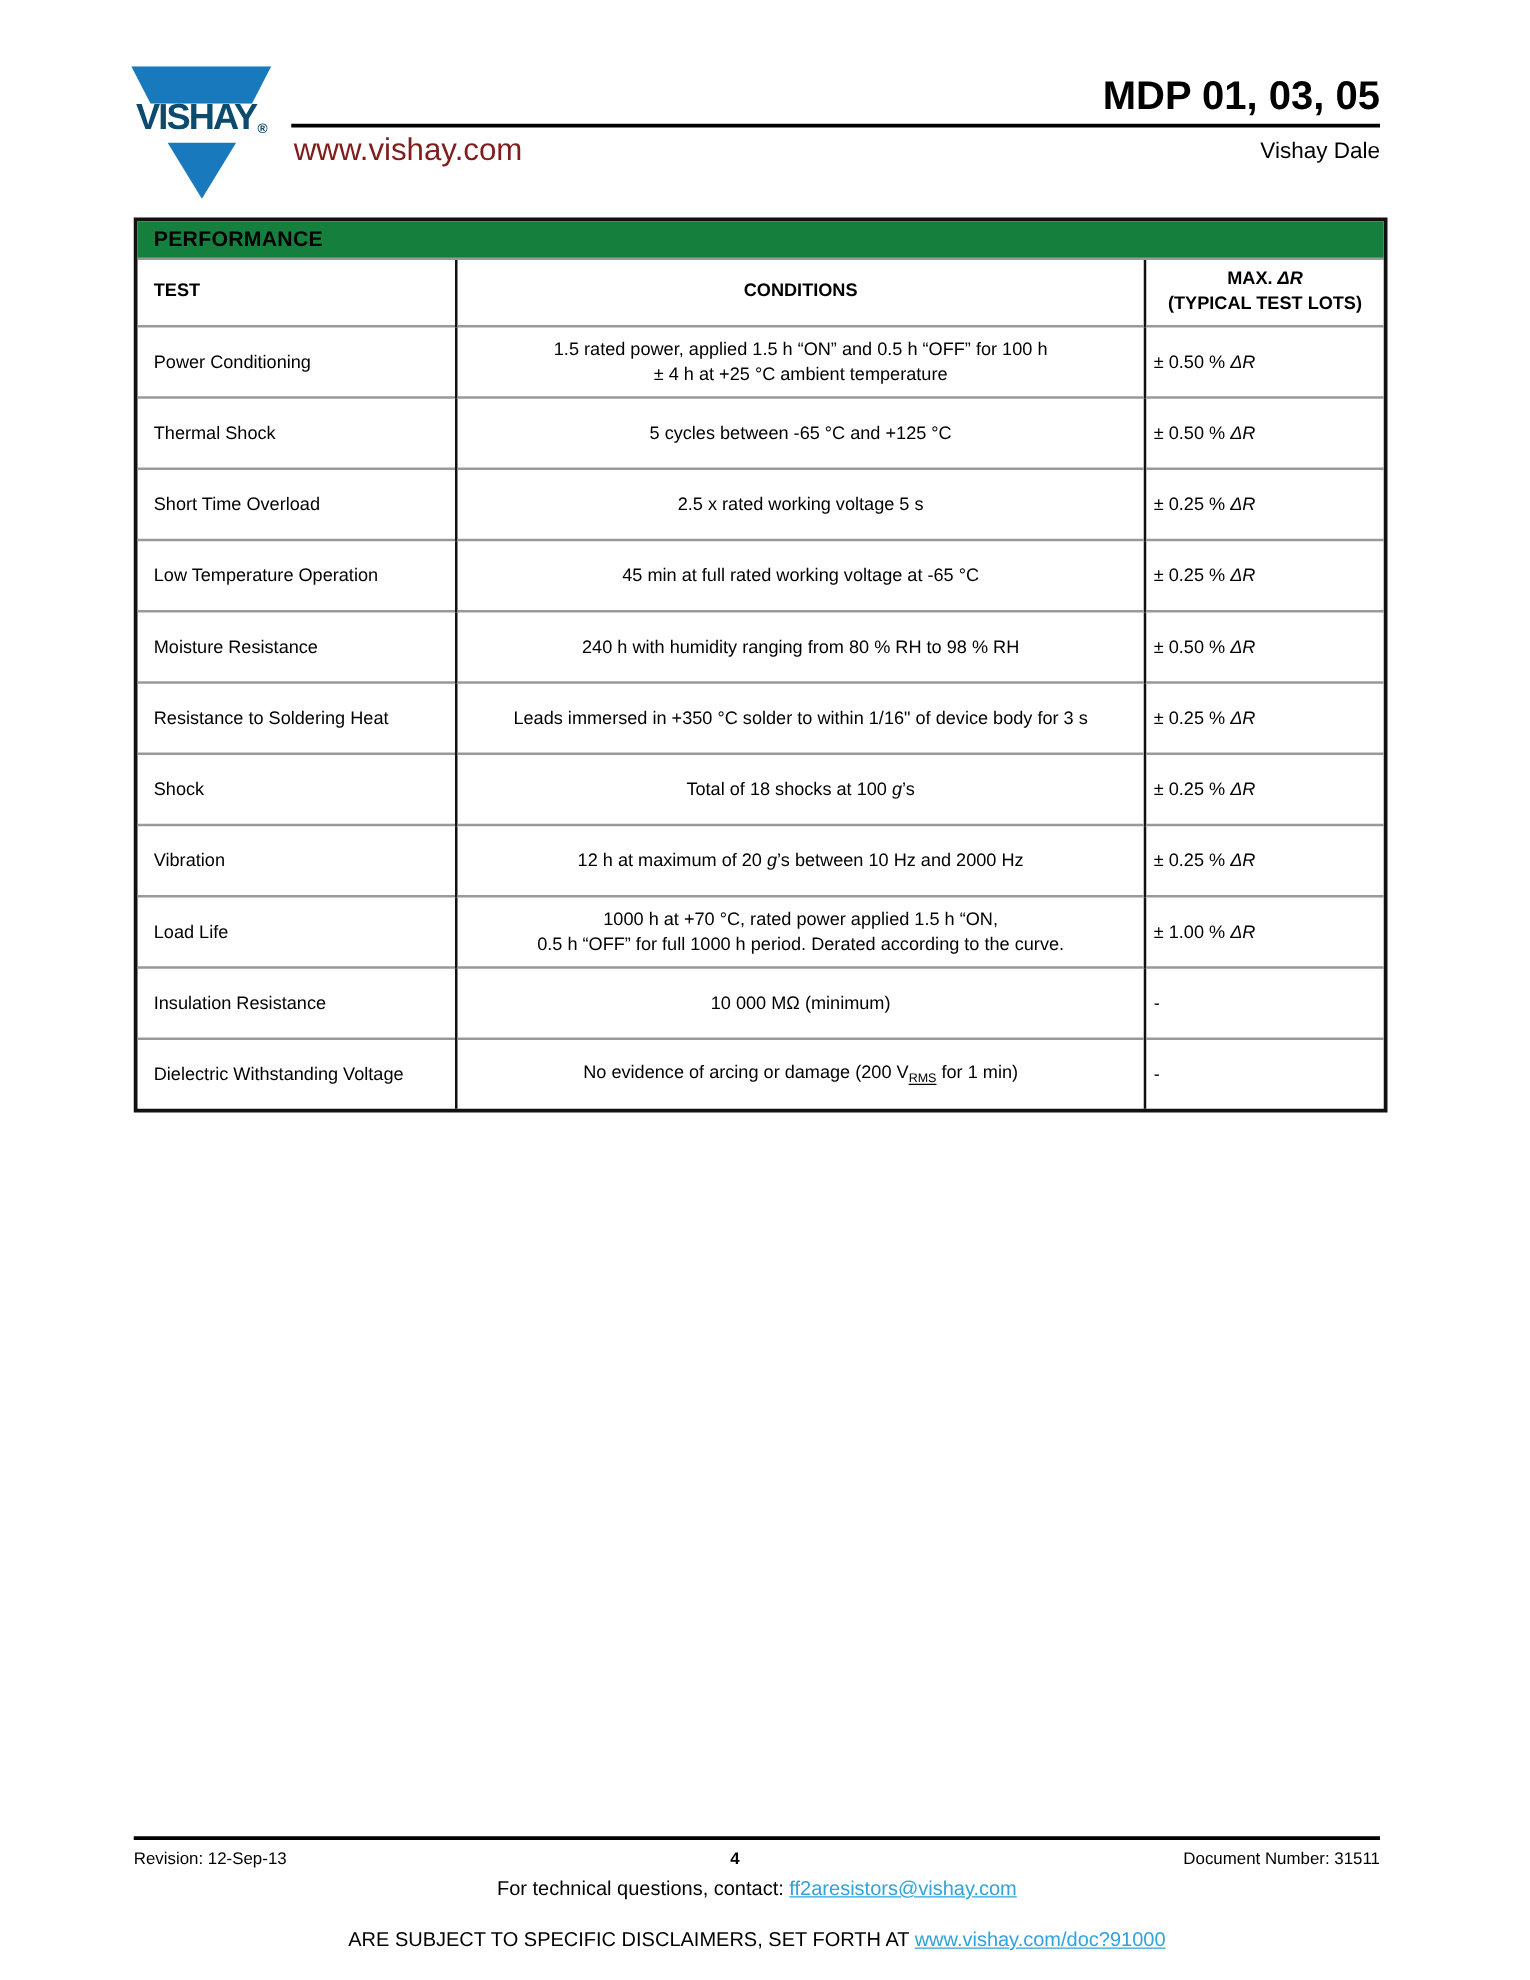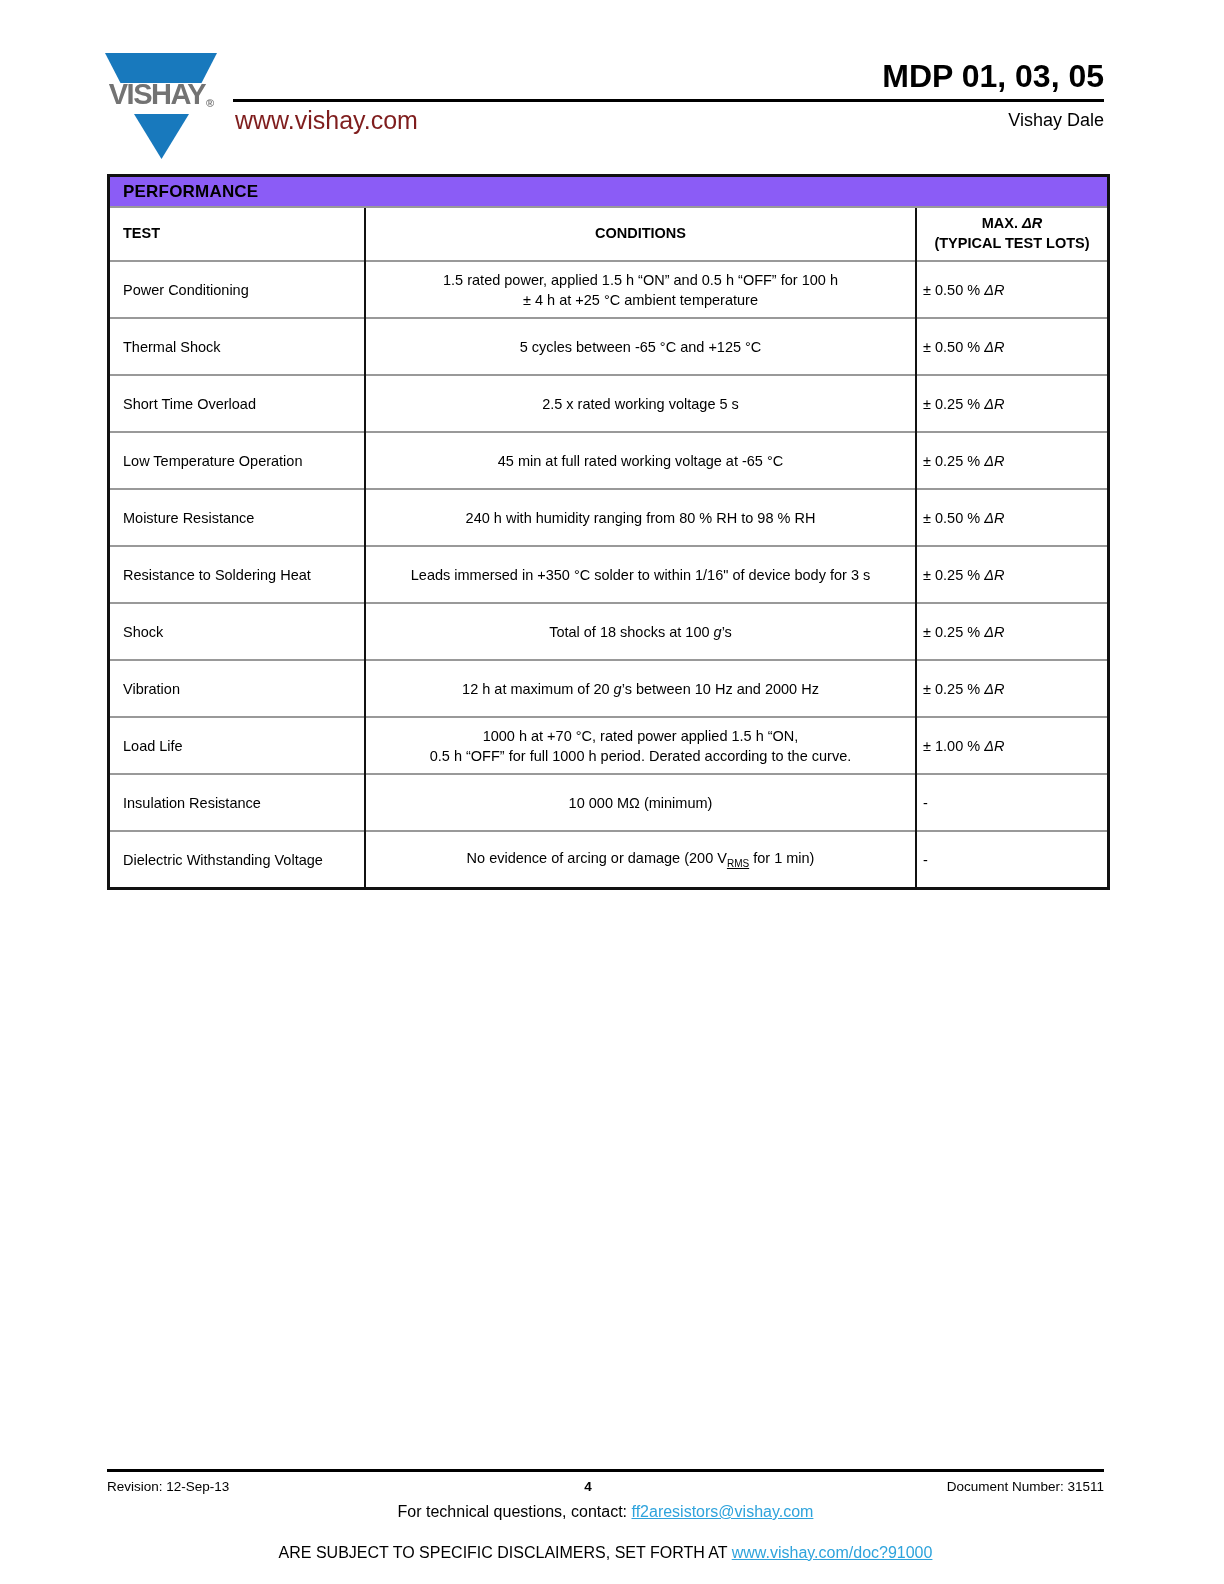--- a/index.html
+++ b/index.html
@@ -4,31 +4,31 @@
 <style>
   html,body { margin:0; padding:0; background:#ffffff; }
   .page {
     position:relative; width:1224px; height:1584px; background:#ffffff;
     font-family:"Liberation Sans", sans-serif; color:#000; overflow:hidden;
   }
 
   
   .logo { position:absolute; left:94px; top:53px; width:134px; text-align:center; }
   .logo svg { display:block; margin:0 auto; }
-  .logo-text { font-size:29px; font-weight:bold; letter-spacing:-1.5px; line-height:23px; color:#737373; white-space:nowrap; }
+  .logo-text { font-size:29px; font-weight:bold; letter-spacing:-1.5px; line-height:23px; color:#0c4a6e; white-space:nowrap; }
   .logo-text .reg { font-size:11px; letter-spacing:0; position:relative; top:3px; left:1px; }
   .product-title { position:absolute; top:58px; right:120px; font-size:32px; font-weight:bold; letter-spacing:0; }
   .header-rule { position:absolute; left:233px; top:99px; width:871px; height:3px; background:#000; }
   .website-link { position:absolute; left:235px; top:106px; font-size:25px; color:#7f1d1d; text-decoration:none; }
   .brand { position:absolute; top:110px; right:120px; font-size:18px; font-weight:normal; }
 
   
   .table-outer { position:absolute; left:107px; top:174px; width:997px; border:3px solid #111; }
   .perf-caption {
-    background:#8b5cf6; border-bottom:2px solid #999;
+    background:#15803d; border-bottom:2px solid #999;
     font-weight:bold; font-size:17px; letter-spacing:0.2px;
     padding:5px 0 4px 13px;
   }
   table.perf { width:100%; border-collapse:collapse; table-layout:fixed; }
   col.c-test { width:255px; } col.c-cond { width:551px; } col.c-max { width:191px; }
   .perf th, .perf td { border-left:2px solid #111; font-size:14.5px; vertical-align:middle; }
   .perf th:first-child, .perf td:first-child { border-left:none; }
   .perf thead th { font-weight:bold; height:50px; text-align:center; line-height:1.35; }
   .perf thead th.col-test { text-align:left; padding-left:13px; }
   .perf tbody td { border-top:2px solid #999; height:45px; padding:5px 6px; }

